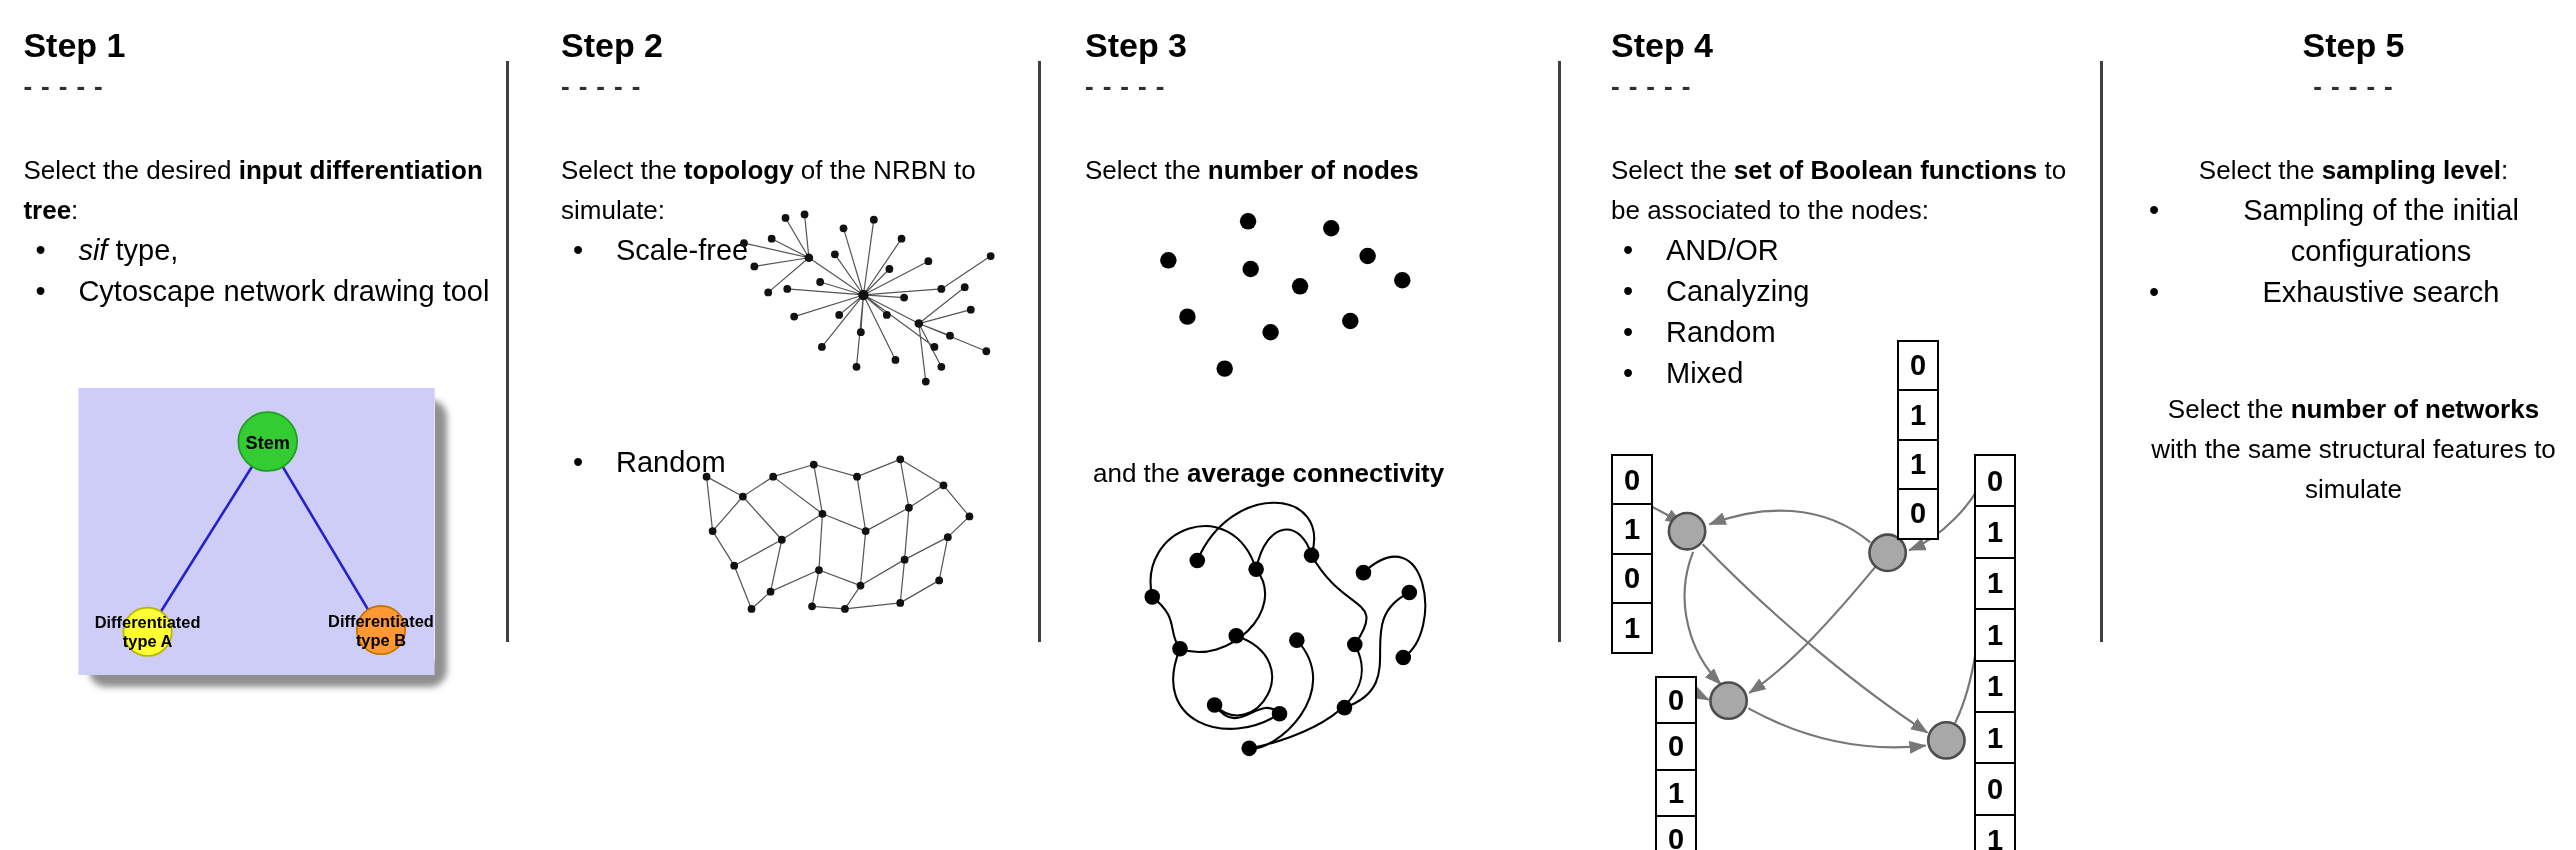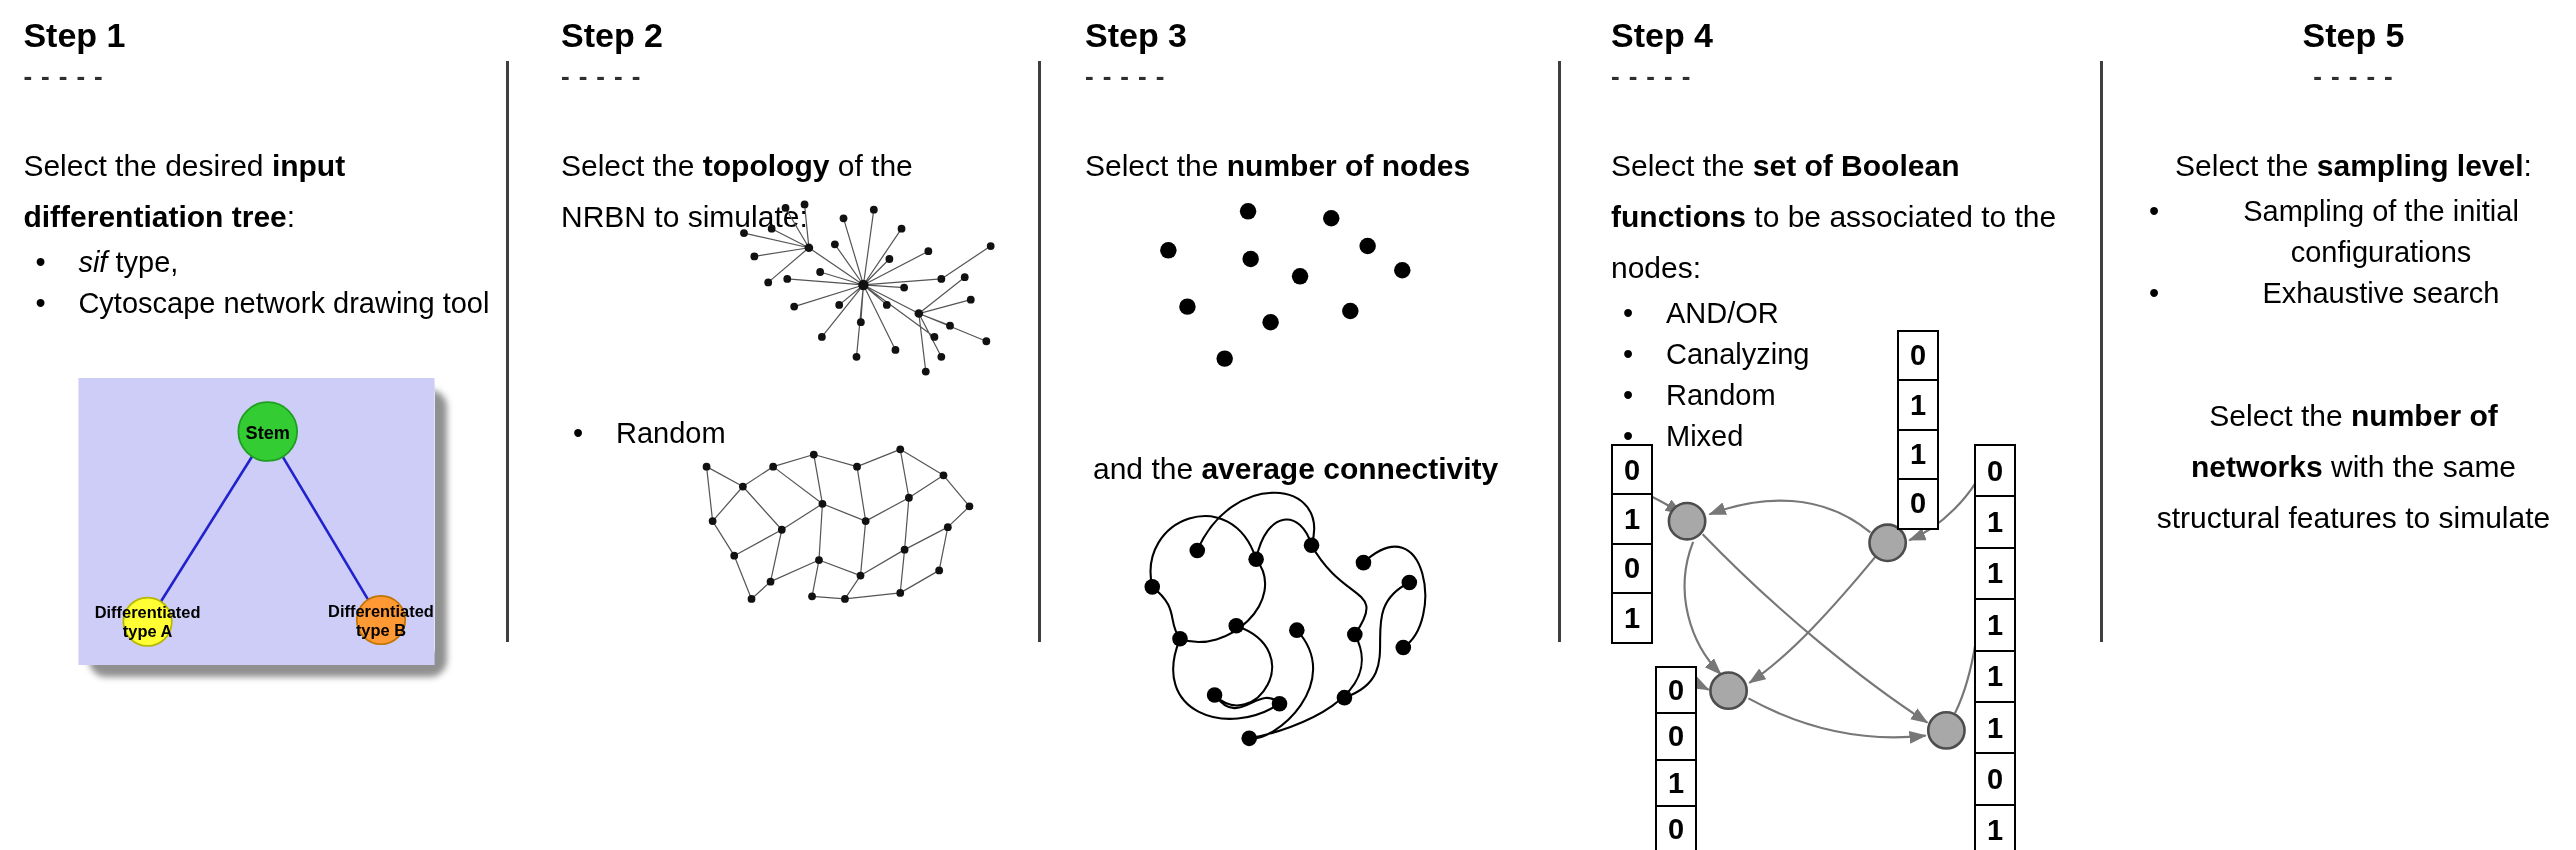--- a/index.html
+++ b/index.html
@@ -1,34 +1,34 @@
 <!DOCTYPE html>
 <html style="font-size:14px"><head>
 <meta charset="utf-8">
 <style>
   html,body{margin:0;padding:0;}
   body{
     width:2576px;height:851px;position:relative;overflow:hidden;
     background:#ffffff;color:#000;
     font-family:"Liberation Sans", sans-serif;
   }
-  .col{position:absolute;top:16px;}
+  .col{position:absolute;top:26px;}
   #col1{left:23.4px;width:476px;}
   #col2{left:561px;width:433px;}
   #col3{left:1085px;width:463px;}
   #col4{left:1611px;width:472px;}
   #col5{left:2137px;width:433px;text-align:center;}
 
   .divider{position:absolute;top:61px;height:581px;width:2.6px;background:#3f3f3f;}
   #div1{left:506px;} #div2{left:1038px;} #div3{left:1558px;} #div4{left:2100px;}
 
   .step-title{font-size:34px;font-weight:bold;margin:0;line-height:1.12;}
   .dashes{font-size:26px;font-weight:bold;color:#2e2e2e;margin-top:7px;letter-spacing:0.9px;}
 
-  .body-text{font-size:30px;line-height:51px;}
+  .body-text{font-size:26px;line-height:40px;}
   .intro{margin:48px 0 0 0;}
   p{margin:8px;}
   b{font-weight:bold;}
   i{font-style:italic;}
 
   ul.bullets{list-style:none;margin:0;padding:0;font-size:29px;line-height:41px;}
   ul.bullets li{position:relative;padding-left:55px;}
   ul.bullets li::before{content:"\2022";position:absolute;left:12px;}
 
   .abs{position:absolute;}
@@ -83,20 +83,21 @@
     </div>
   </section>
 
   <div class="divider" id="div1"></div>
 
   <section class="col" id="col2">
     <h2 class="step-title">Step 2</h2>
     <div class="dashes">- - - - -</div>
     <p class="body-text intro"><span>Select the </span><b>topology</b><span> of the NRBN to simulate:</span></p>
     <ul class="bullets">
+      <li><span>Scale-free</span></li>
       <li style="margin-top:171px;"><span>Random</span></li>
     </ul>
 
     <div class="abs" style="left:157px;top:178px;">
       <svg width="290" height="201" viewBox="0 0 335 232">
         <g>
           <path fill="none" stroke="#555" stroke-width="1.4" d="M168 105L145 28M168 105L180 18M168 105L212 40M168 105L243 66M168 105L258 98M168 105L250 165M168 105L205 180M168 105L160 188M168 105L120 165M168 105L88 130M168 105L80 98M168 105L118 90M168 105L135 58M168 105L198 75M168 105L195 128M168 105L140 128M168 105L165 148M168 105L215 108M168 105L105 62M168 105L232 138M105 62L62 40M105 62L78 16M105 62L42 72M105 62L58 102M105 62L100 12M105 62L30 45M232 138L268 152M232 138L258 188M232 138L292 122M232 138L240 205M232 138L285 96M232 138L310 170M315 60L258 98"></path>
         </g>
         <g fill="#111">
           <circle cx="168" cy="105" r="6"></circle>

